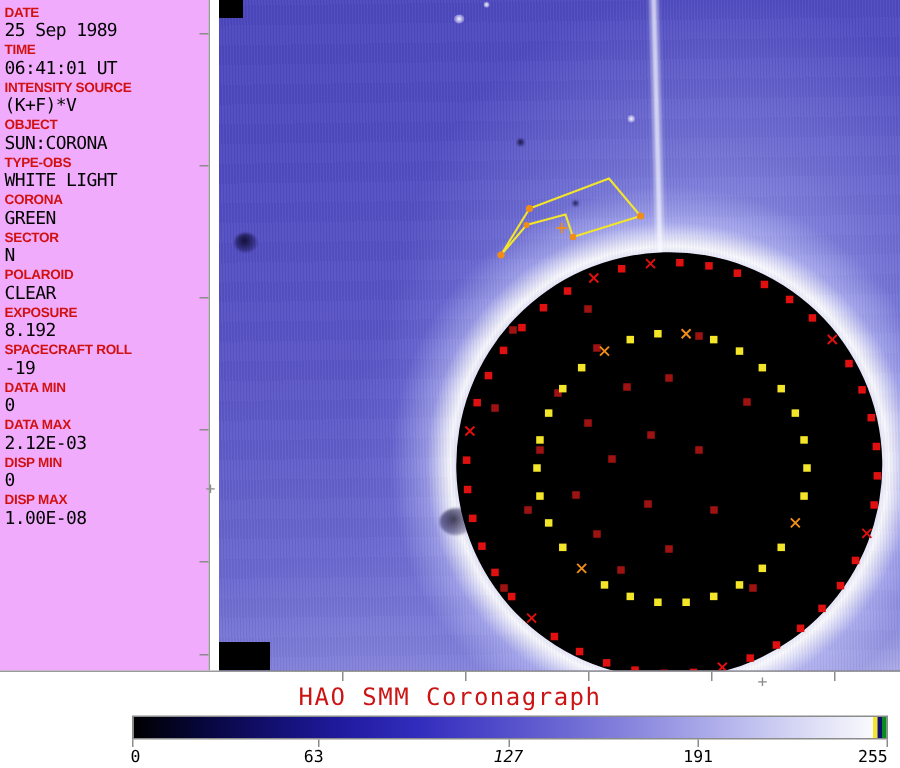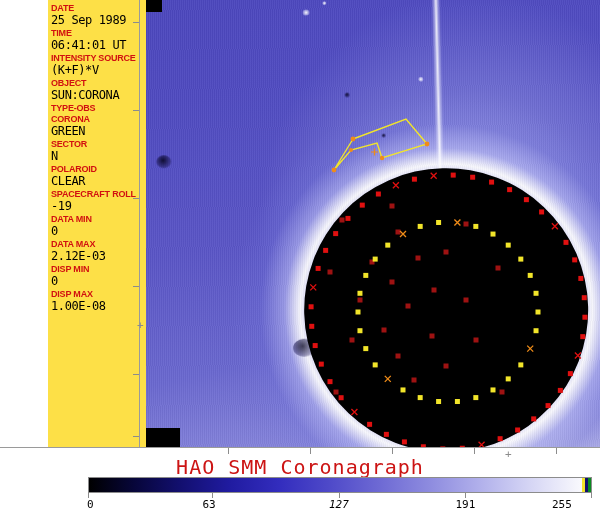--- a/index.html
+++ b/index.html
@@ -20,25 +20,24 @@
     background: #ffffff;
   }
 
   
   #meta-panel {
     position: absolute;
     left: 0;
     top: 0;
     width: 139px;
     height: 447px;
-    background: #fde047;
+    background: #f0abfc;
     padding: 3px 0 0 3px;
     box-sizing: border-box;
     overflow: hidden;
-    margin-left: 48px;
   }
   .meta-field {
     margin: 0 0 1px 0;
   }
   .meta-label {
     display: block;
     color: #d11010;
     font-family: "Liberation Sans", sans-serif;
     font-size: 9px;
     font-weight: bold;
@@ -222,21 +221,21 @@
 
   
   #plot-title {
     position: absolute;
     left: 0;
     top: 455px;
     width: 600px;
     text-align: center;
     color: #cc1414;
     font-family: "DejaVu Sans Mono", monospace;
-    font-size: 20px;
+    font-size: 16px;
     letter-spacing: 1px;
     white-space: nowrap;
   }
 
   
   #colorbar-wrap {
     position: absolute;
     left: 88px;
     top: 477px;
     width: 504px;
@@ -301,32 +300,37 @@
       <div class="meta-field">
         <span class="meta-label">INTENSITY SOURCE</span>
         <span class="meta-value">(K+F)*V</span>
       </div>
       <div class="meta-field">
         <span class="meta-label">OBJECT</span>
         <span class="meta-value">SUN:CORONA</span>
       </div>
       <div class="meta-field">
         <span class="meta-label">TYPE-OBS</span>
+        <span class="meta-value">WHITE LIGHT</span>
       </div>
       <div class="meta-field">
         <span class="meta-label">CORONA</span>
         <span class="meta-value">GREEN</span>
       </div>
       <div class="meta-field">
         <span class="meta-label">SECTOR</span>
         <span class="meta-value">N</span>
       </div>
       <div class="meta-field">
         <span class="meta-label">POLAROID</span>
         <span class="meta-value">CLEAR</span>
+      </div>
+      <div class="meta-field">
+        <span class="meta-label">EXPOSURE</span>
+        <span class="meta-value">8.192</span>
       </div>
       <div class="meta-field">
         <span class="meta-label">SPACECRAFT ROLL</span>
         <span class="meta-value">-19</span>
       </div>
       <div class="meta-field">
         <span class="meta-label">DATA MIN</span>
         <span class="meta-value">0</span>
       </div>
       <div class="meta-field">
@@ -505,14 +509,14 @@
     <div class="tick bottom" style="left: 310px;"></div>
     <div class="tick bottom" style="left: 392px;"></div>
     <div class="tick bottom" style="left: 474px;"></div>
     <div class="tick bottom" style="left: 556px;"></div>
     <div class="plus-mark" style="left: 137px; top: 320px;">+</div>
     <div class="plus-mark" style="left: 505px; top: 449px;">+</div>
     <div class="cb-label" style="left: 87px;">0</div>
     <div class="cb-label" style="left: 202.488px;">63</div>
     <div class="cb-label" style="left: 328.992px; font-style: italic;">127</div>
     <div class="cb-label" style="left: 455.496px;">191</div>
-    <div class="cb-label" style="left: 552px; text-align: center;">255</div>
+    <div class="cb-label" style="left: 572px; text-align: center;">255</div>
   </div>
 
 </body></html>

